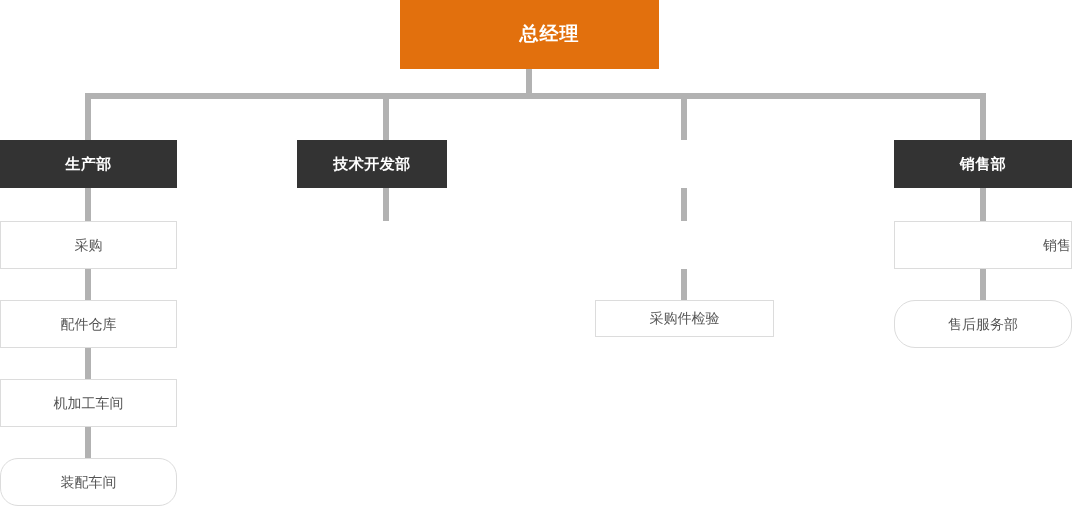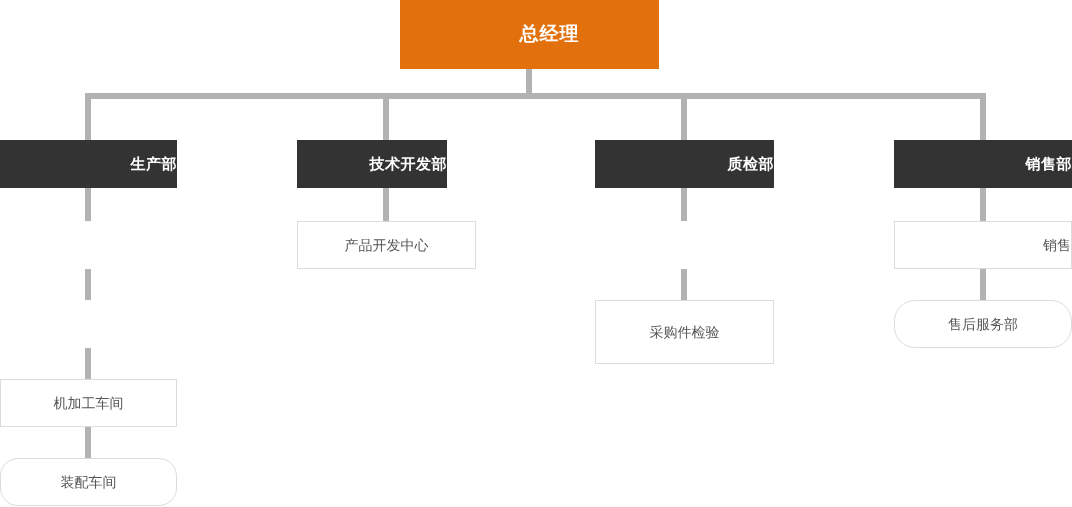--- a/index.html
+++ b/index.html
@@ -47,21 +47,20 @@
     letter-spacing: 1px;
     padding-left: 40px;
   }
 
   .node-dept {
     background: #333333;
     color: #ffffff;
     font-size: 15px;
     font-weight: bold;
     letter-spacing: 0.5px;
-    justify-content: flex-end;
   }
 
   .node-leaf {
     background: #ffffff;
     color: #555555;
     font-size: 14px;
     font-weight: normal;
     border: 1px solid #dcdcdc;
   }
 </style>
@@ -81,50 +80,50 @@
   <div class="conn conn-v" style="left:85px;  top:93px; height:47px;"></div>
   <div class="conn conn-v" style="left:383px; top:93px; height:47px;"></div>
   <div class="conn conn-v" style="left:681px; top:93px; height:47px;"></div>
   <div class="conn conn-v" style="left:980px; top:93px; height:47px;"></div>
 
   <div class="node node-dept" style="left:0px; top:140px; width:177px; height:48px;">
     <span>生产部</span>
   </div>
 
   <div class="conn conn-v" style="left:85px; top:188px; height:33px;"></div>
+  <div class="node node-leaf" style="left:0px; top:221px; width:177px; height:48px;">
+    <span>采购</span>
+  </div>
 
   <div class="conn conn-v" style="left:85px; top:269px; height:31px;"></div>
+  <div class="node node-leaf" style="left:0px; top:300px; width:177px; height:48px;">
+    <span>配件仓库</span>
+  </div>
 
   <div class="conn conn-v" style="left:85px; top:348px; height:31px;"></div>
   <div class="node node-leaf" style="left:0px; top:379px; width:177px; height:48px;">
     <span>机加工车间</span>
   </div>
 
   <div class="conn conn-v" style="left:85px; top:427px; height:31px;"></div>
   <div class="node node-leaf" style="left:0px; top:458px; width:177px; height:48px;border-radius:18px;">
     <span>装配车间</span>
   </div>
 
   <div class="node node-dept" style="left:297px; top:140px; width:150px; height:48px;">
     <span>技术开发部</span>
   </div>
 
   <div class="conn conn-v" style="left:383px; top:188px; height:33px;"></div>
-  <div class="node node-leaf" style="left:297px; top:221px; width:179px; height:48px;">
-    <span>产品开发中心</span>
-  </div>
 
-  <div class="node node-dept" style="left:595px; top:140px; width:179px; height:48px;">
-    <span>质检部</span>
-  </div>
 
   <div class="conn conn-v" style="left:681px; top:188px; height:33px;"></div>
 
   <div class="conn conn-v" style="left:681px; top:269px; height:31px;"></div>
-  <div class="node node-leaf" style="left:595px; top:300px; width:179px; height:64px;">
+  <div class="node node-leaf" style="left:595px; top:300px; width:179px; height:37px;">
     <span>采购件检验</span>
   </div>
 
   <div class="node node-dept" style="left:894px; top:140px; width:178px; height:48px;">
     <span>销售部</span>
   </div>
 
   <div class="conn conn-v" style="left:980px; top:188px; height:33px;"></div>
   <div class="node node-leaf" style="left:894px; top:221px; width:178px; height:48px;justify-content:flex-end;">
     <span>销售</span>

